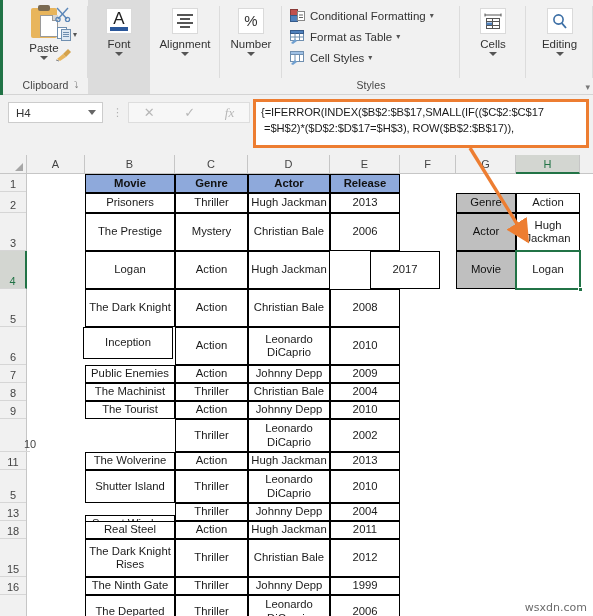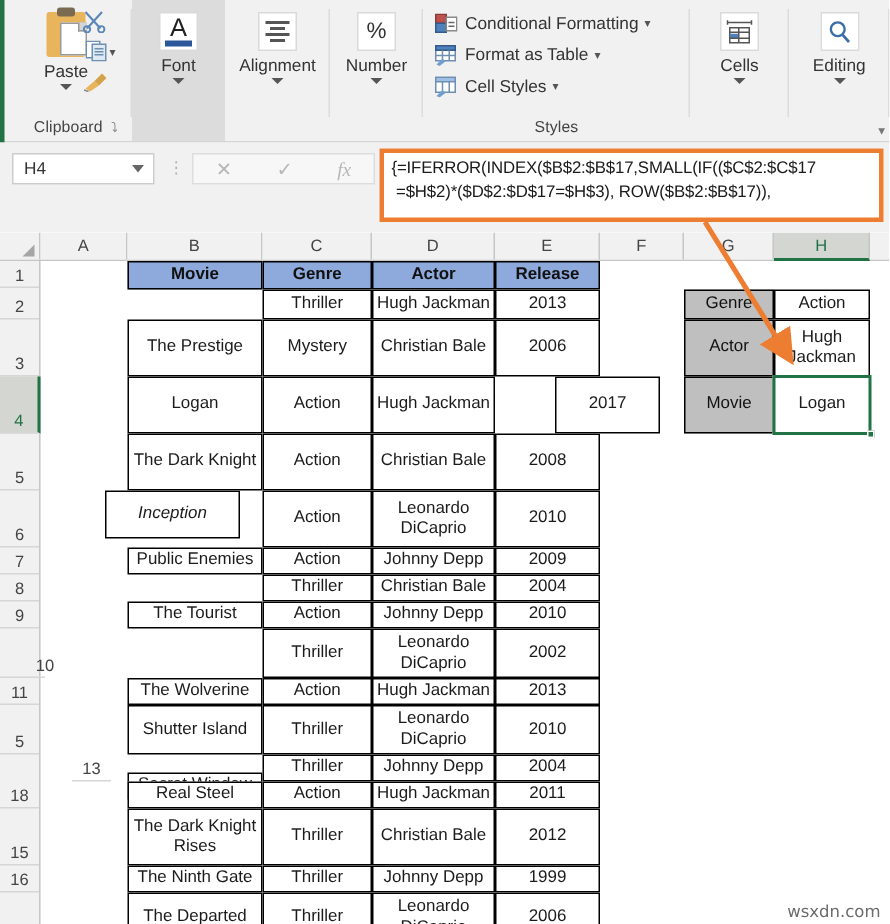--- a/index.html
+++ b/index.html
@@ -349,60 +349,62 @@
     <div class="rh" style="top:58px;height:38px;">3</div>
     <div class="rh sel" style="top:96px;height:38px;">4</div>
     <div class="rh" style="top:134px;height:38px;">5</div>
     <div class="rh" style="top:172px;height:38px;">6</div>
     <div class="rh" style="top:210px;height:18px;">7</div>
     <div class="rh" style="top:228px;height:18px;">8</div>
     <div class="rh" style="top:246px;height:18px;">9</div>
     <div class="rh" style="top:264px;height:33px;padding-left:30px;">10</div>
     <div class="rh" style="top:297px;height:18px;">11</div>
     <div class="rh" style="top:315px;height:33px;">5</div>
-    <div class="rh" style="top:348px;height:18px;margin-left:48px;">13</div>
+    <div class="rh" style="top:348px;height:18px;">13</div>
     <div class="rh" style="top:366px;height:18px;">18</div>
     <div class="rh" style="top:384px;height:38px;">15</div>
     <div class="rh" style="top:422px;height:18px;">16</div>
     <div class="rh" style="top:440px;height:21px;border-bottom:none;"></div>
 
     <div class="tcell hdr" style="left:85px;top:19px;width:90px;height:19px;">Movie</div>
     <div class="tcell hdr" style="left:175px;top:19px;width:73px;height:19px;">Genre</div>
     <div class="tcell hdr" style="left:248px;top:19px;width:82px;height:19px;">Actor</div>
     <div class="tcell hdr" style="left:330px;top:19px;width:70px;height:19px;">Release</div>
 
+    <div class="tcell" style="left:85px;top:38px;width:90px;height:20px;">Prisoners</div>
     <div class="tcell" style="left:175px;top:38px;width:73px;height:20px;">Thriller</div>
     <div class="tcell" style="left:248px;top:38px;width:82px;height:20px;">Hugh Jackman</div>
     <div class="tcell" style="left:330px;top:38px;width:70px;height:20px;">2013</div>
 
     <div class="tcell" style="left:85px;top:58px;width:90px;height:38px;">The Prestige</div>
     <div class="tcell" style="left:175px;top:58px;width:73px;height:38px;">Mystery</div>
     <div class="tcell" style="left:248px;top:58px;width:82px;height:38px;">Christian Bale</div>
     <div class="tcell" style="left:330px;top:58px;width:70px;height:38px;">2006</div>
 
     <div class="tcell" style="left:85px;top:96px;width:90px;height:38px;">Logan</div>
     <div class="tcell" style="left:175px;top:96px;width:73px;height:38px;">Action</div>
     <div class="tcell" style="left:248px;top:96px;width:82px;height:38px;">Hugh Jackman</div>
     <div class="tcell" style="left:330px;top:96px;width:70px;height:38px;margin-left:40px;">2017</div>
 
     <div class="tcell" style="left:85px;top:134px;width:90px;height:38px;">The Dark Knight</div>
     <div class="tcell" style="left:175px;top:134px;width:73px;height:38px;">Action</div>
     <div class="tcell" style="left:248px;top:134px;width:82px;height:38px;">Christian Bale</div>
     <div class="tcell" style="left:330px;top:134px;width:70px;height:38px;">2008</div>
 
-    <div class="tcell" style="left:70px;top:172px;width:90px;height:32px;font-style:italic;">Inception</div>
+    <div class="tcell" style="left:83px;top:172px;width:90px;height:32px;">Inception</div>
     <div class="tcell" style="left:175px;top:172px;width:73px;height:38px;">Action</div>
     <div class="tcell" style="left:248px;top:172px;width:82px;height:38px;">Leonardo DiCaprio</div>
     <div class="tcell" style="left:330px;top:172px;width:70px;height:38px;">2010</div>
 
     <div class="tcell" style="left:85px;top:210px;width:90px;height:18px;">Public Enemies</div>
     <div class="tcell" style="left:175px;top:210px;width:73px;height:18px;">Action</div>
     <div class="tcell" style="left:248px;top:210px;width:82px;height:18px;">Johnny Depp</div>
     <div class="tcell" style="left:330px;top:210px;width:70px;height:18px;">2009</div>
 
+    <div class="tcell" style="left:85px;top:228px;width:90px;height:18px;">The Machinist</div>
     <div class="tcell" style="left:175px;top:228px;width:73px;height:18px;">Thriller</div>
     <div class="tcell" style="left:248px;top:228px;width:82px;height:18px;">Christian Bale</div>
     <div class="tcell" style="left:330px;top:228px;width:70px;height:18px;">2004</div>
 
     <div class="tcell" style="left:85px;top:246px;width:90px;height:18px;">The Tourist</div>
     <div class="tcell" style="left:175px;top:246px;width:73px;height:18px;">Action</div>
     <div class="tcell" style="left:248px;top:246px;width:82px;height:18px;">Johnny Depp</div>
     <div class="tcell" style="left:330px;top:246px;width:70px;height:18px;">2010</div>
 
     <div class="tcell" style="left:175px;top:264px;width:73px;height:33px;">Thriller</div>

